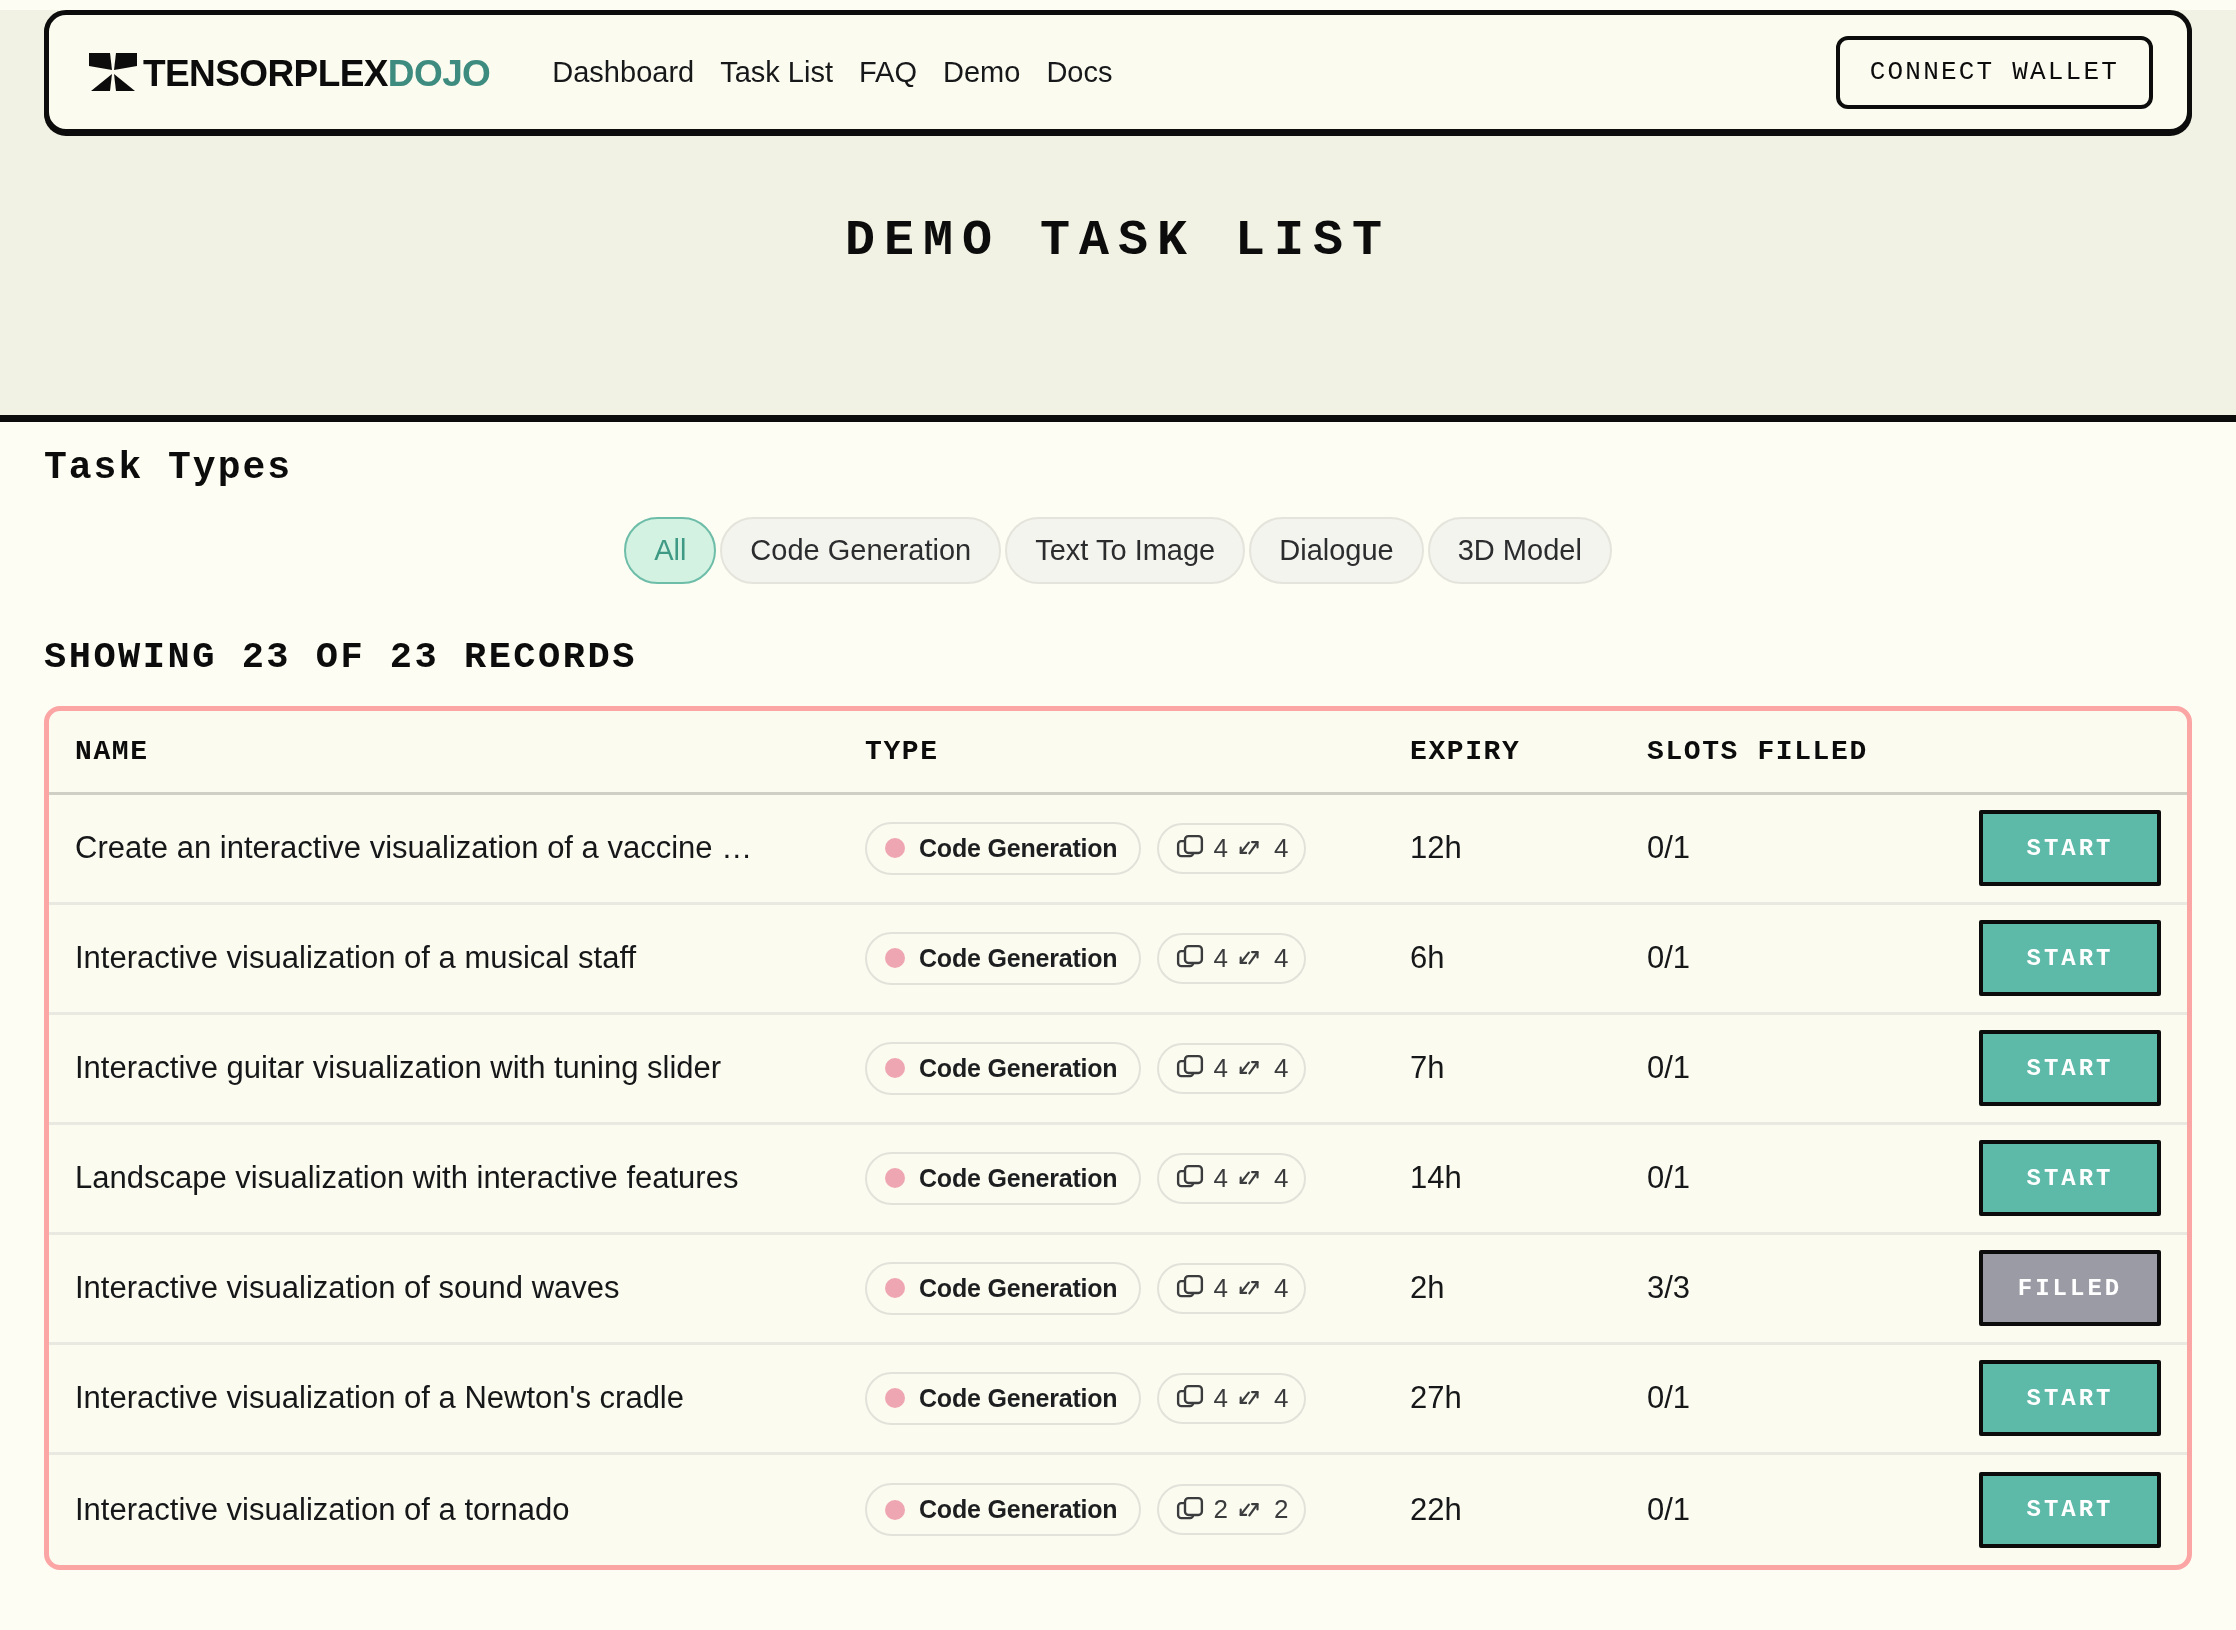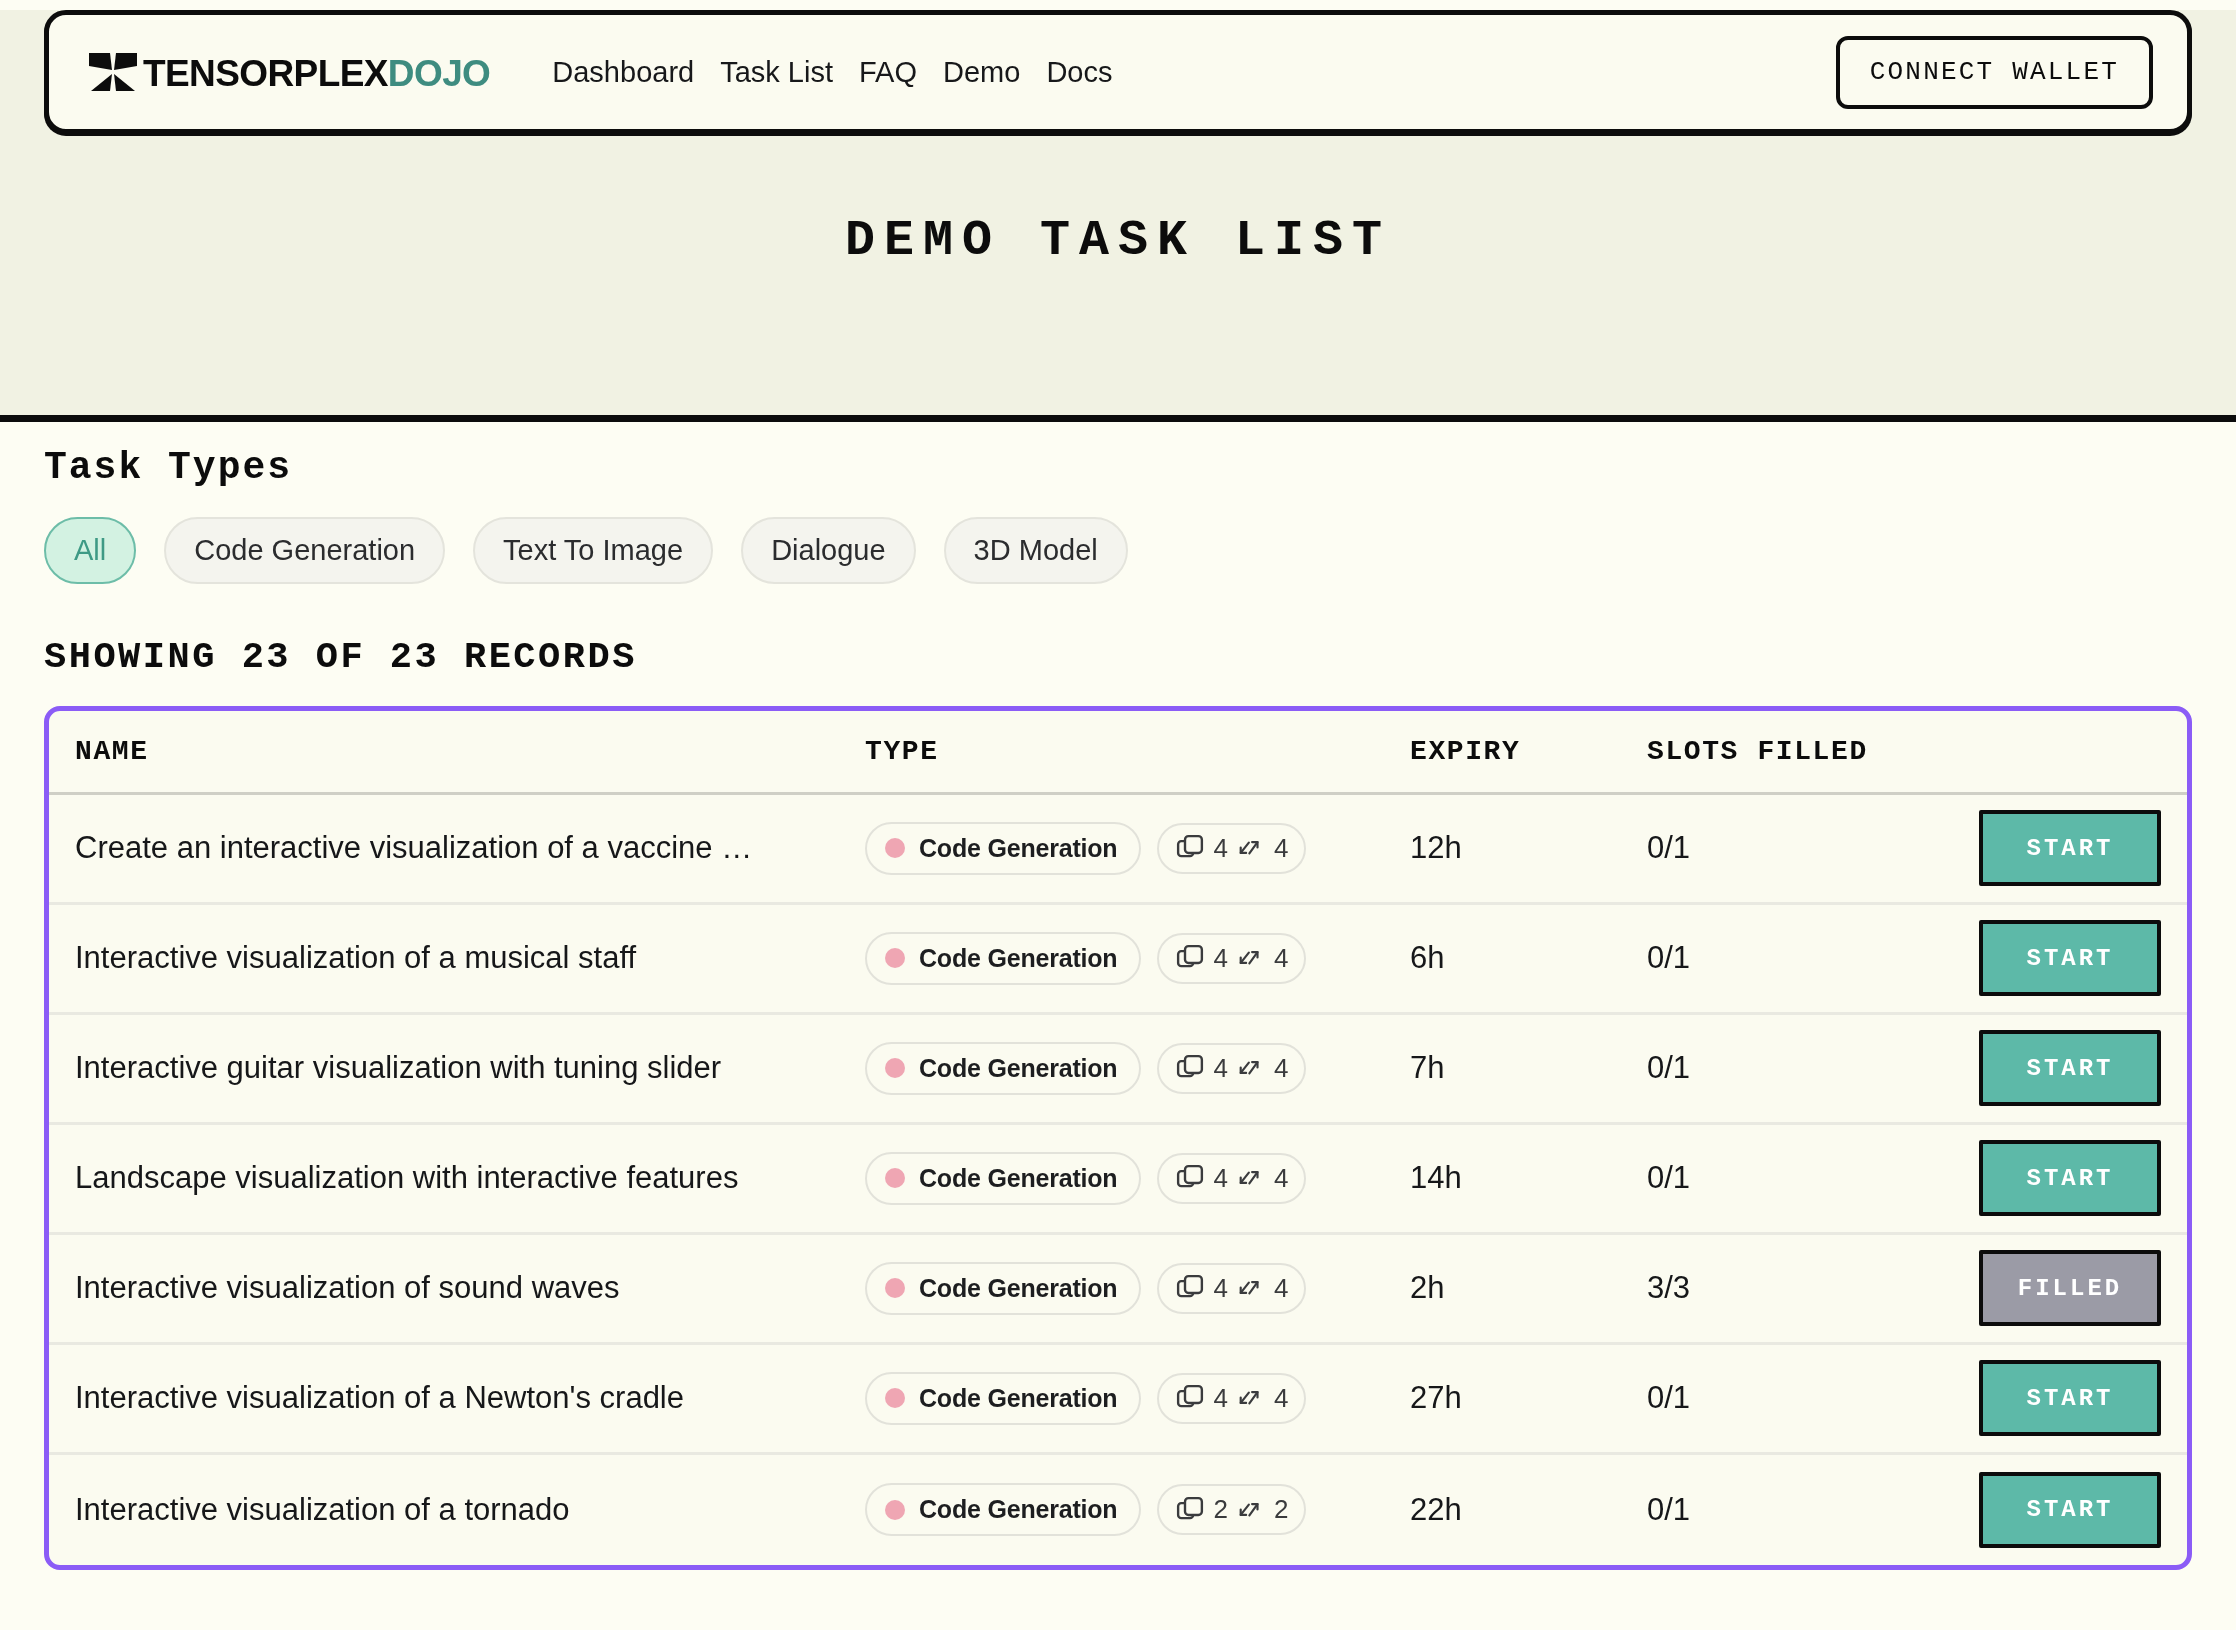--- a/index.html
+++ b/index.html
@@ -88,21 +88,21 @@
 
   .section-title {
     margin-top: 24px;
     font-family: "Liberation Mono", monospace;
     font-weight: bold;
     font-size: 38px;
     letter-spacing: 2px;
     color: #0c0c0c;
   }
 
-  .pills { display: flex; gap: 28px; margin-top: 28px; }
+  .pills { display: flex; gap: 4px; margin-top: 28px; justify-content: center; }
   .pill {
     border-radius: 999px;
     padding: 14px 28px;
     font-size: 29px;
     background: #f4f4ee;
     border: 2px solid #e4e4dc;
     color: #2b2c2e;
     cursor: pointer;
     white-space: nowrap;
     line-height: 1.2;
@@ -118,21 +118,21 @@
     font-family: "Liberation Mono", monospace;
     font-weight: bold;
     font-size: 37px;
     letter-spacing: 2.5px;
     color: #0c0c0c;
   }
 
   
   .table-wrap {
     margin-top: 28px;
-    border: 5px solid #8b5cf6;
+    border: 5px solid #fca5a5;
     border-radius: 16px;
     background: #fbfbf0;
     overflow: hidden;
   }
 
   .thead {
     display: flex;
     align-items: center;
     height: 84px;
     padding: 0 26px;

